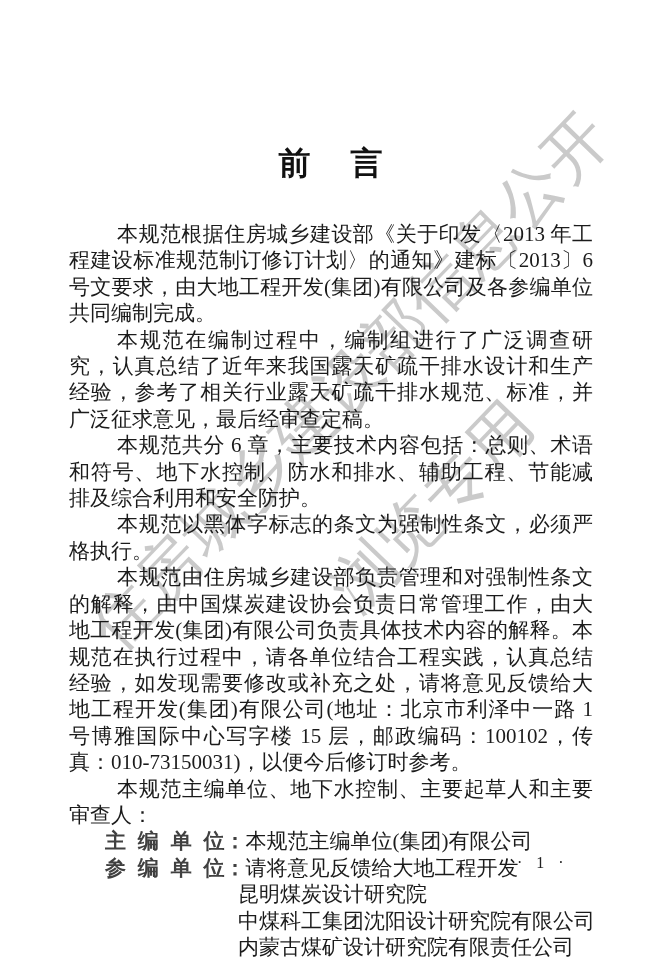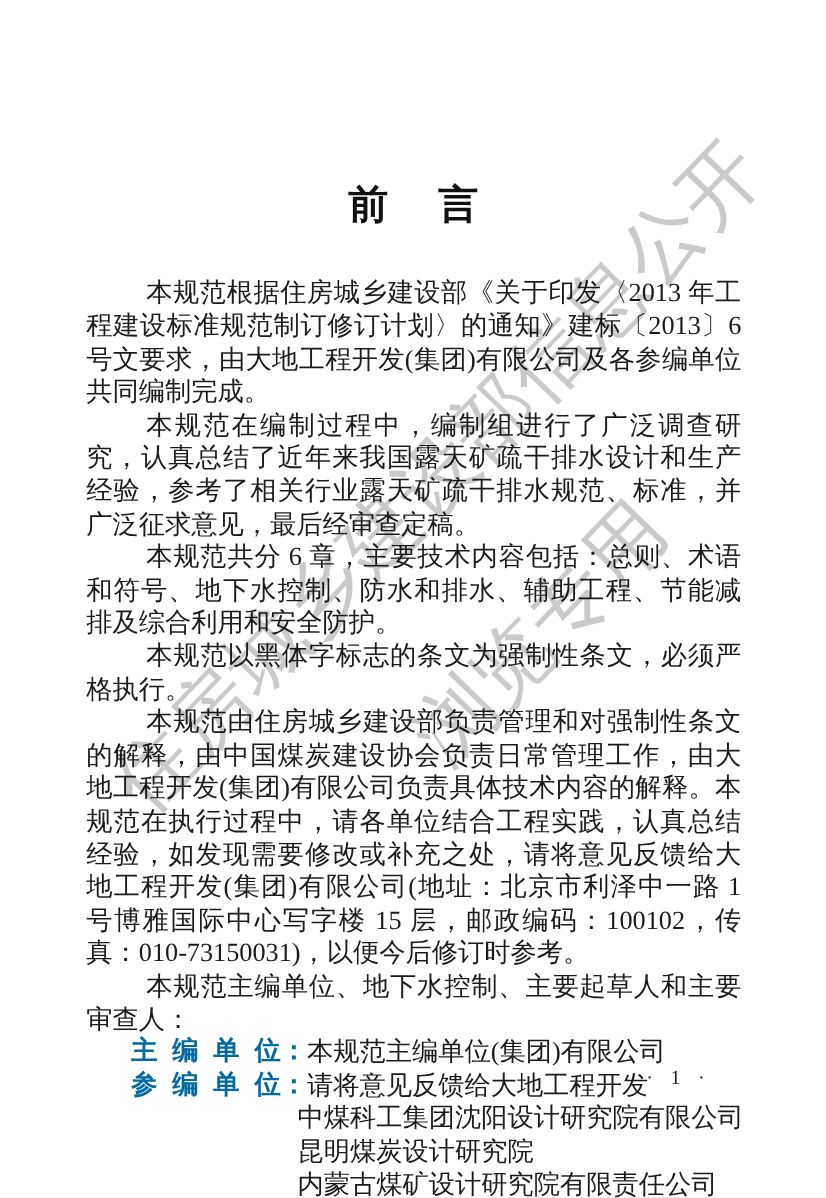--- a/index.html
+++ b/index.html
@@ -25,21 +25,21 @@
     position:absolute;left:69px;top:221px;width:524px;
     font-size:21px;line-height:26.4px;
     text-align:justify;
     z-index:2;
   }
   .body-col p{margin:0;text-indent:48px;font-family:Liberation Serif, serif;}
   .unit-row{display:flex;margin-left:36px;}
   .unit-label{
     flex:0 0 133px;
     font-family:"Liberation Sans","DejaVu Sans",sans-serif;
-    font-weight:700;color:#0369a1;
+    font-weight:700;color:#404040;
     word-spacing:6px;white-space:nowrap;
   }
   .unit-value{white-space:nowrap;}
   .unit-cont{margin-left:169px;white-space:nowrap;}
   
   .page-num{
     position:absolute;left:517px;top:854px;
     font-size:16px;letter-spacing:5px;color:#222;
     z-index:2;
   }
@@ -93,22 +93,22 @@
 
     <div class="unit-row">
       <span class="unit-label">主 编 单 位：</span>
       <span class="unit-value">本规范主编单位(集团)有限公司</span>
     </div>
 
     <div class="unit-row">
       <span class="unit-label">参 编 单 位：</span>
       <span class="unit-value">请将意见反馈给大地工程开发</span>
     </div>
+    <div class="unit-cont">昆明煤炭设计研究院</div>
     <div class="unit-cont">中煤科工集团沈阳设计研究院有限公司</div>
-    <div class="unit-cont">昆明煤炭设计研究院</div>
     <div class="unit-cont">内蒙古煤矿设计研究院有限责任公司</div>
 
   </div>
 
   <div class="page-num">· 1 ·</div>
 
   <div class="wm" id="wm1">住房城乡建设部信息公开</div>
   <div class="wm" id="wm2">浏览专用</div>
 
 

